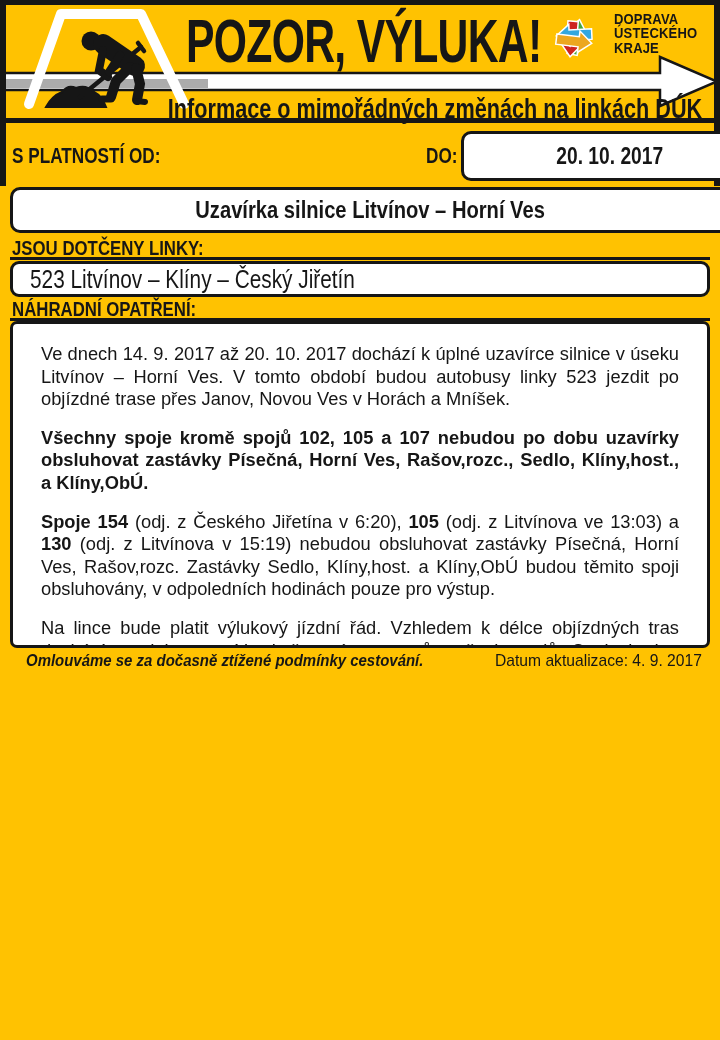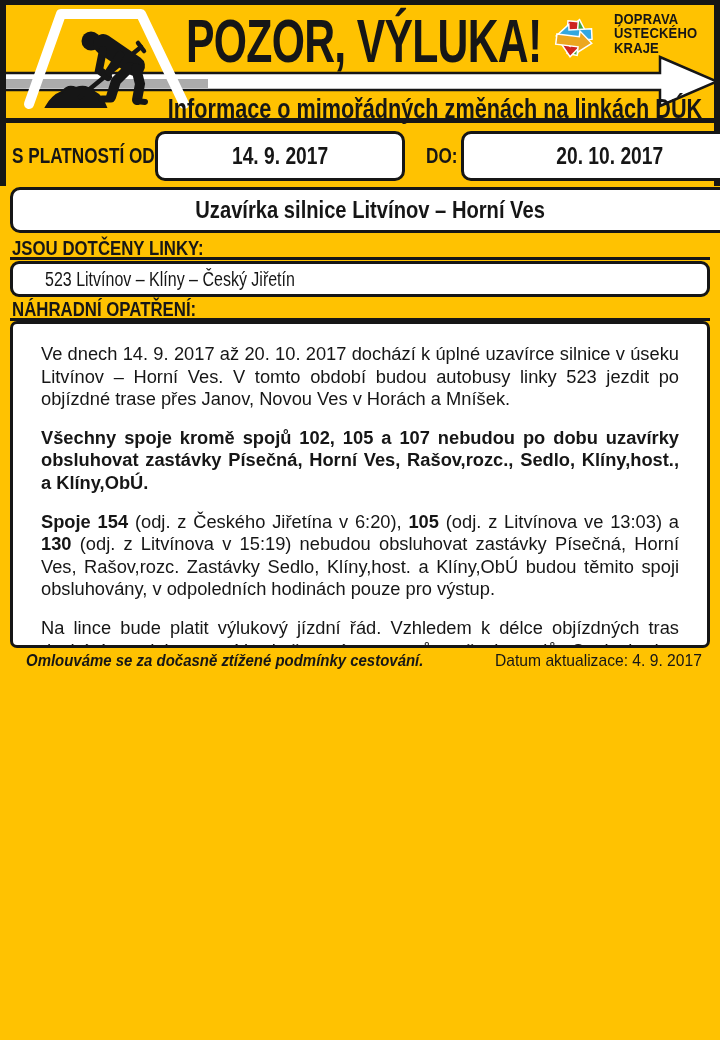--- a/index.html
+++ b/index.html
@@ -66,21 +66,21 @@
     transform:scaleX(.8);transform-origin:left top;
   }
   .sec-h1{left:12px;top:237px}
   .sec-h2{left:12px;top:298px}
   .rule{position:absolute;left:10px;width:700px;height:3px;background:var(--text-black)}
   .rule1{top:257px}
   .rule2{top:318px}
 
   .lines-box{
     left:10px;top:261px;width:700px;height:36px;border-radius:9px;
-    justify-content:flex-start;padding-left:32px;font-weight:normal;font-size:20px;
+    justify-content:flex-start;padding-left:17px;font-weight:normal;font-size:26px;
   }
   .lines-box .cond{transform:scaleX(.8);transform-origin:left center}
 
   .measures-box{
     position:absolute;left:10px;top:321px;width:700px;height:327px;
     background:var(--box-white,#fff);border:3px solid var(--text-black,#161616);border-radius:7px;
     padding:3px 12px;overflow:hidden;
     font-size:18.3px;line-height:22.6px;text-align:justify;
   }
   .measures-box p{margin:16px}
@@ -145,23 +145,20 @@
     <div class="logo-text">
       <div>DOPRAVA</div>
       <div>ÚSTECKÉHO</div>
       <div>KRAJE</div>
     </div>
   </div>
 
   <div class="subtitle">Informace o mimořádných změnách na linkách DÚK</div>
 
   <div class="lbl lbl-from">S PLATNOSTÍ OD:</div>
-  <div class="vbox box-from">
-    <span class="cond">14. 9. 2017</span>
-  </div>
   <div class="lbl lbl-to">DO:</div>
   <div class="vbox box-to">
     <span class="cond">20. 10. 2017</span>
   </div>
 
   <div class="vbox closure-box">
     <span class="cond">Uzavírka silnice Litvínov – Horní Ves</span>
   </div>
 
   <div class="sec-h sec-h1">JSOU DOTČENY LINKY:</div>

